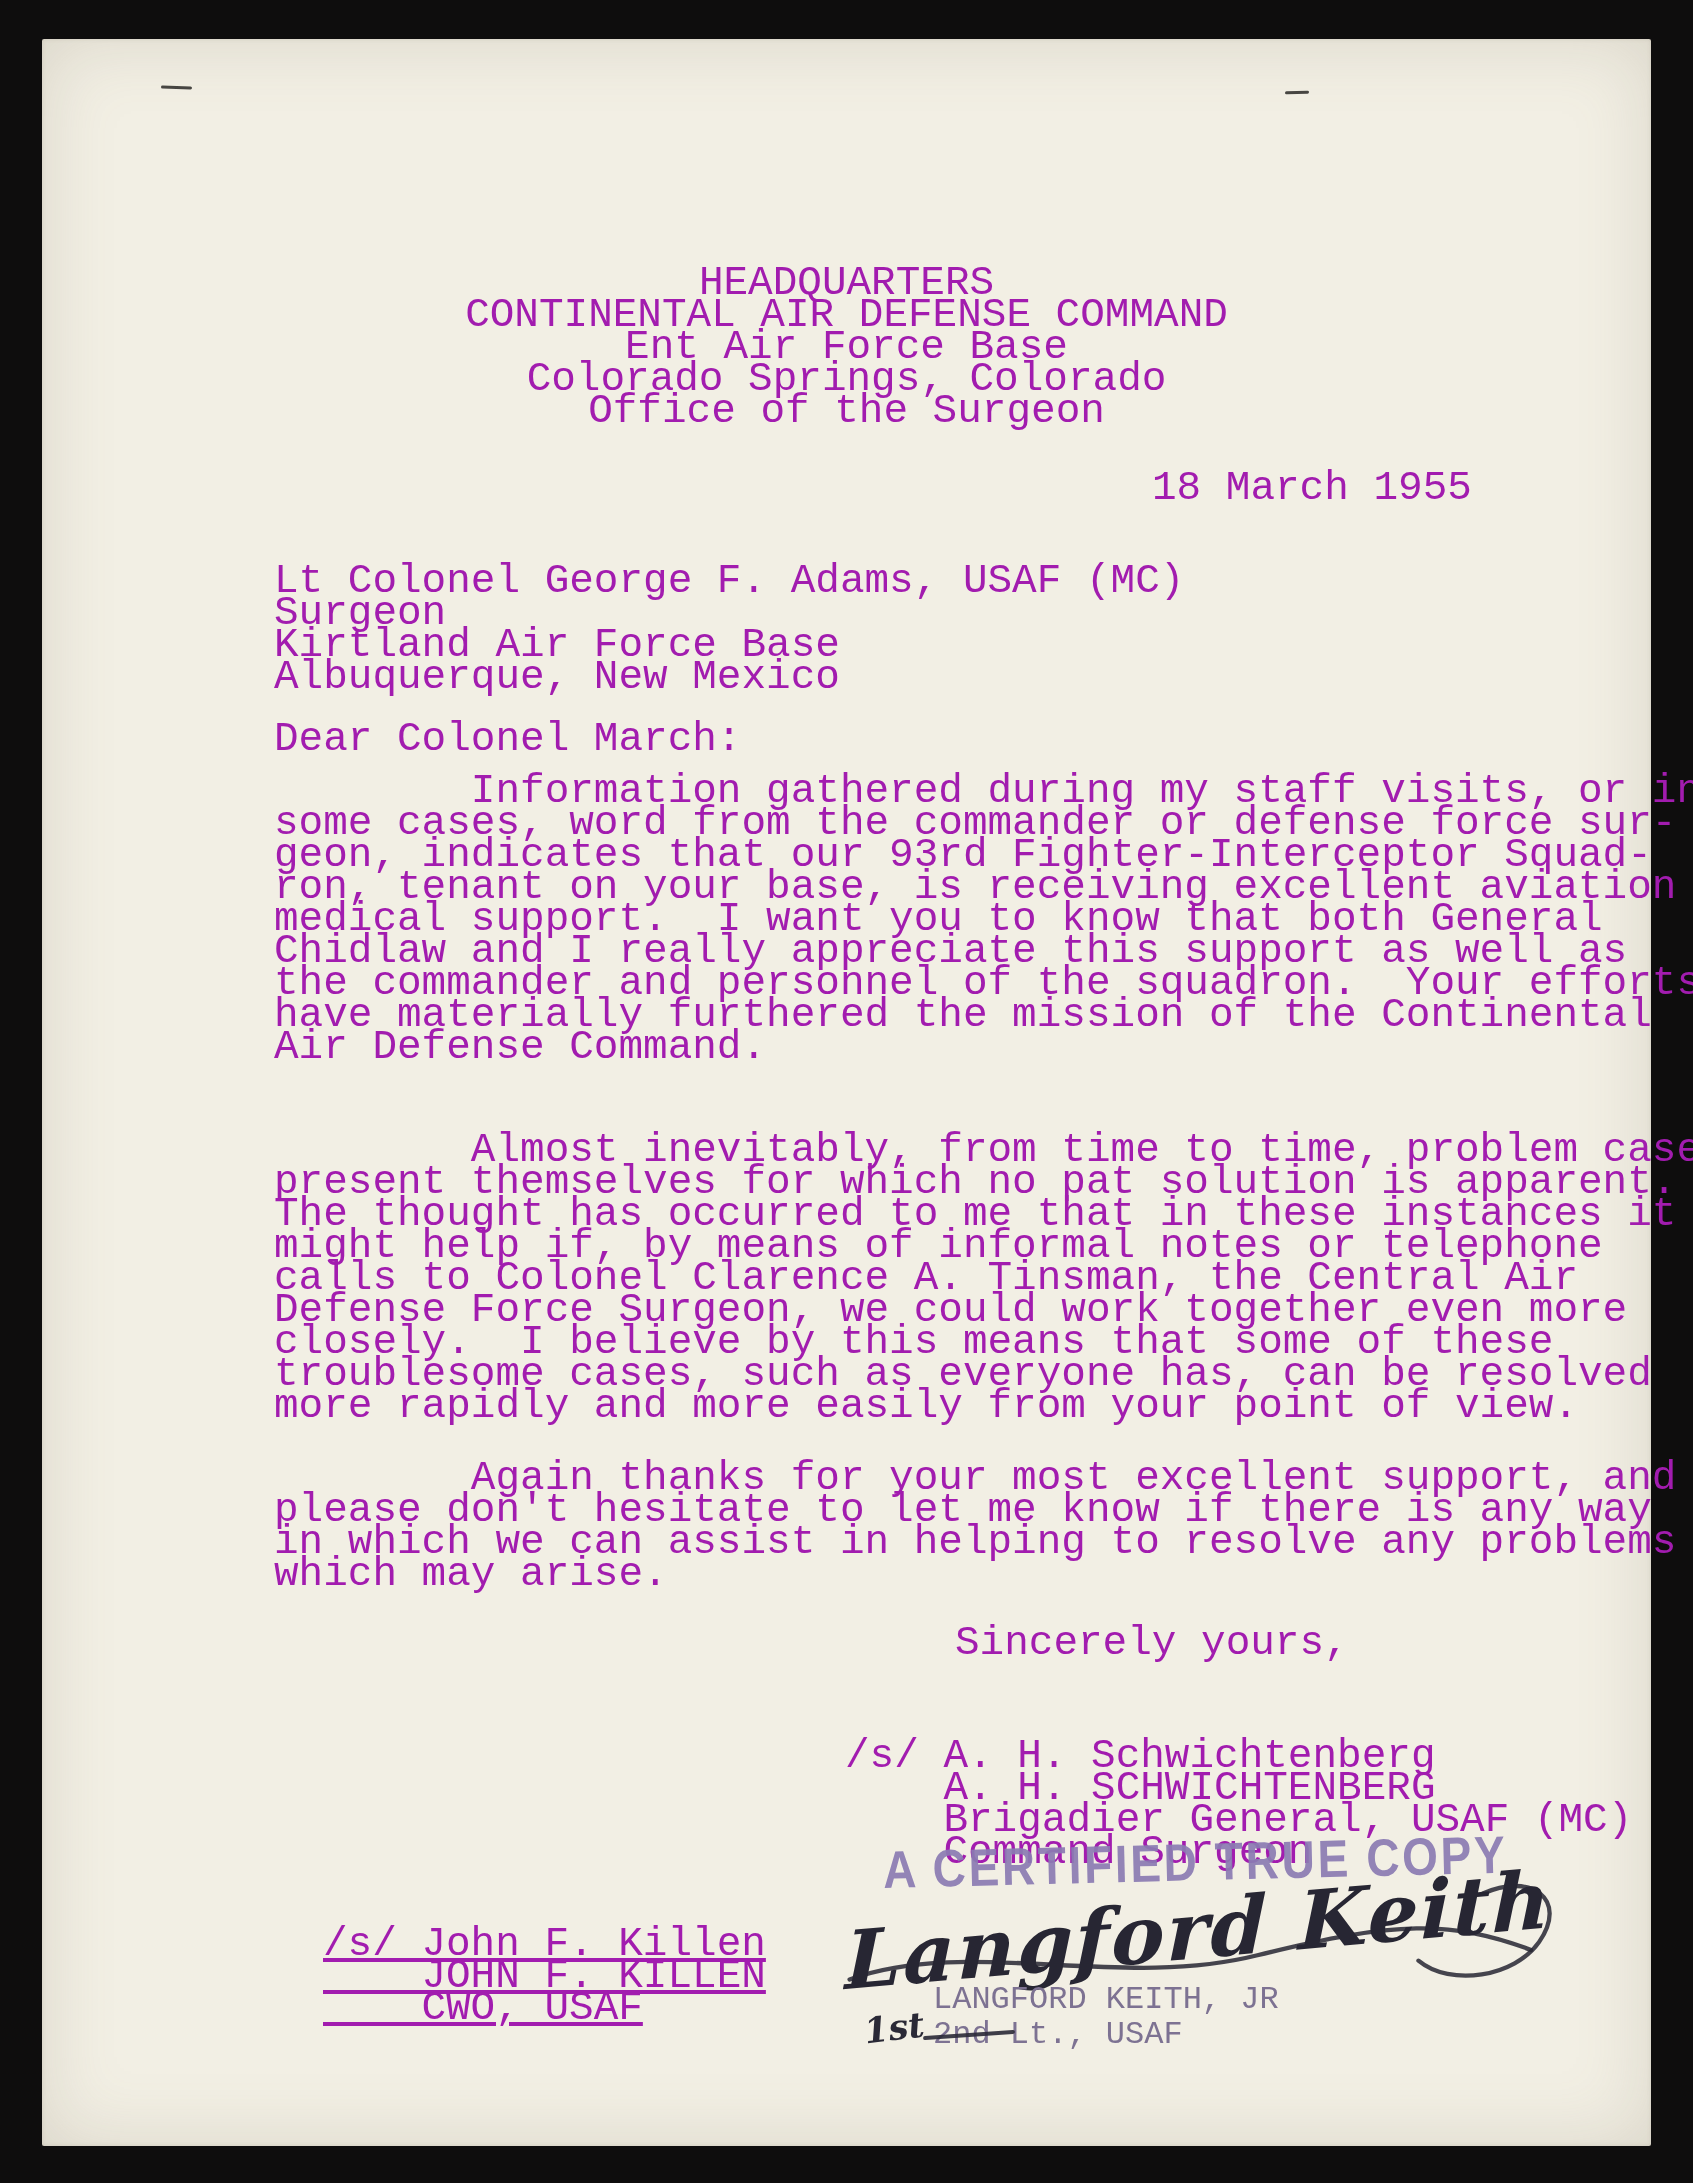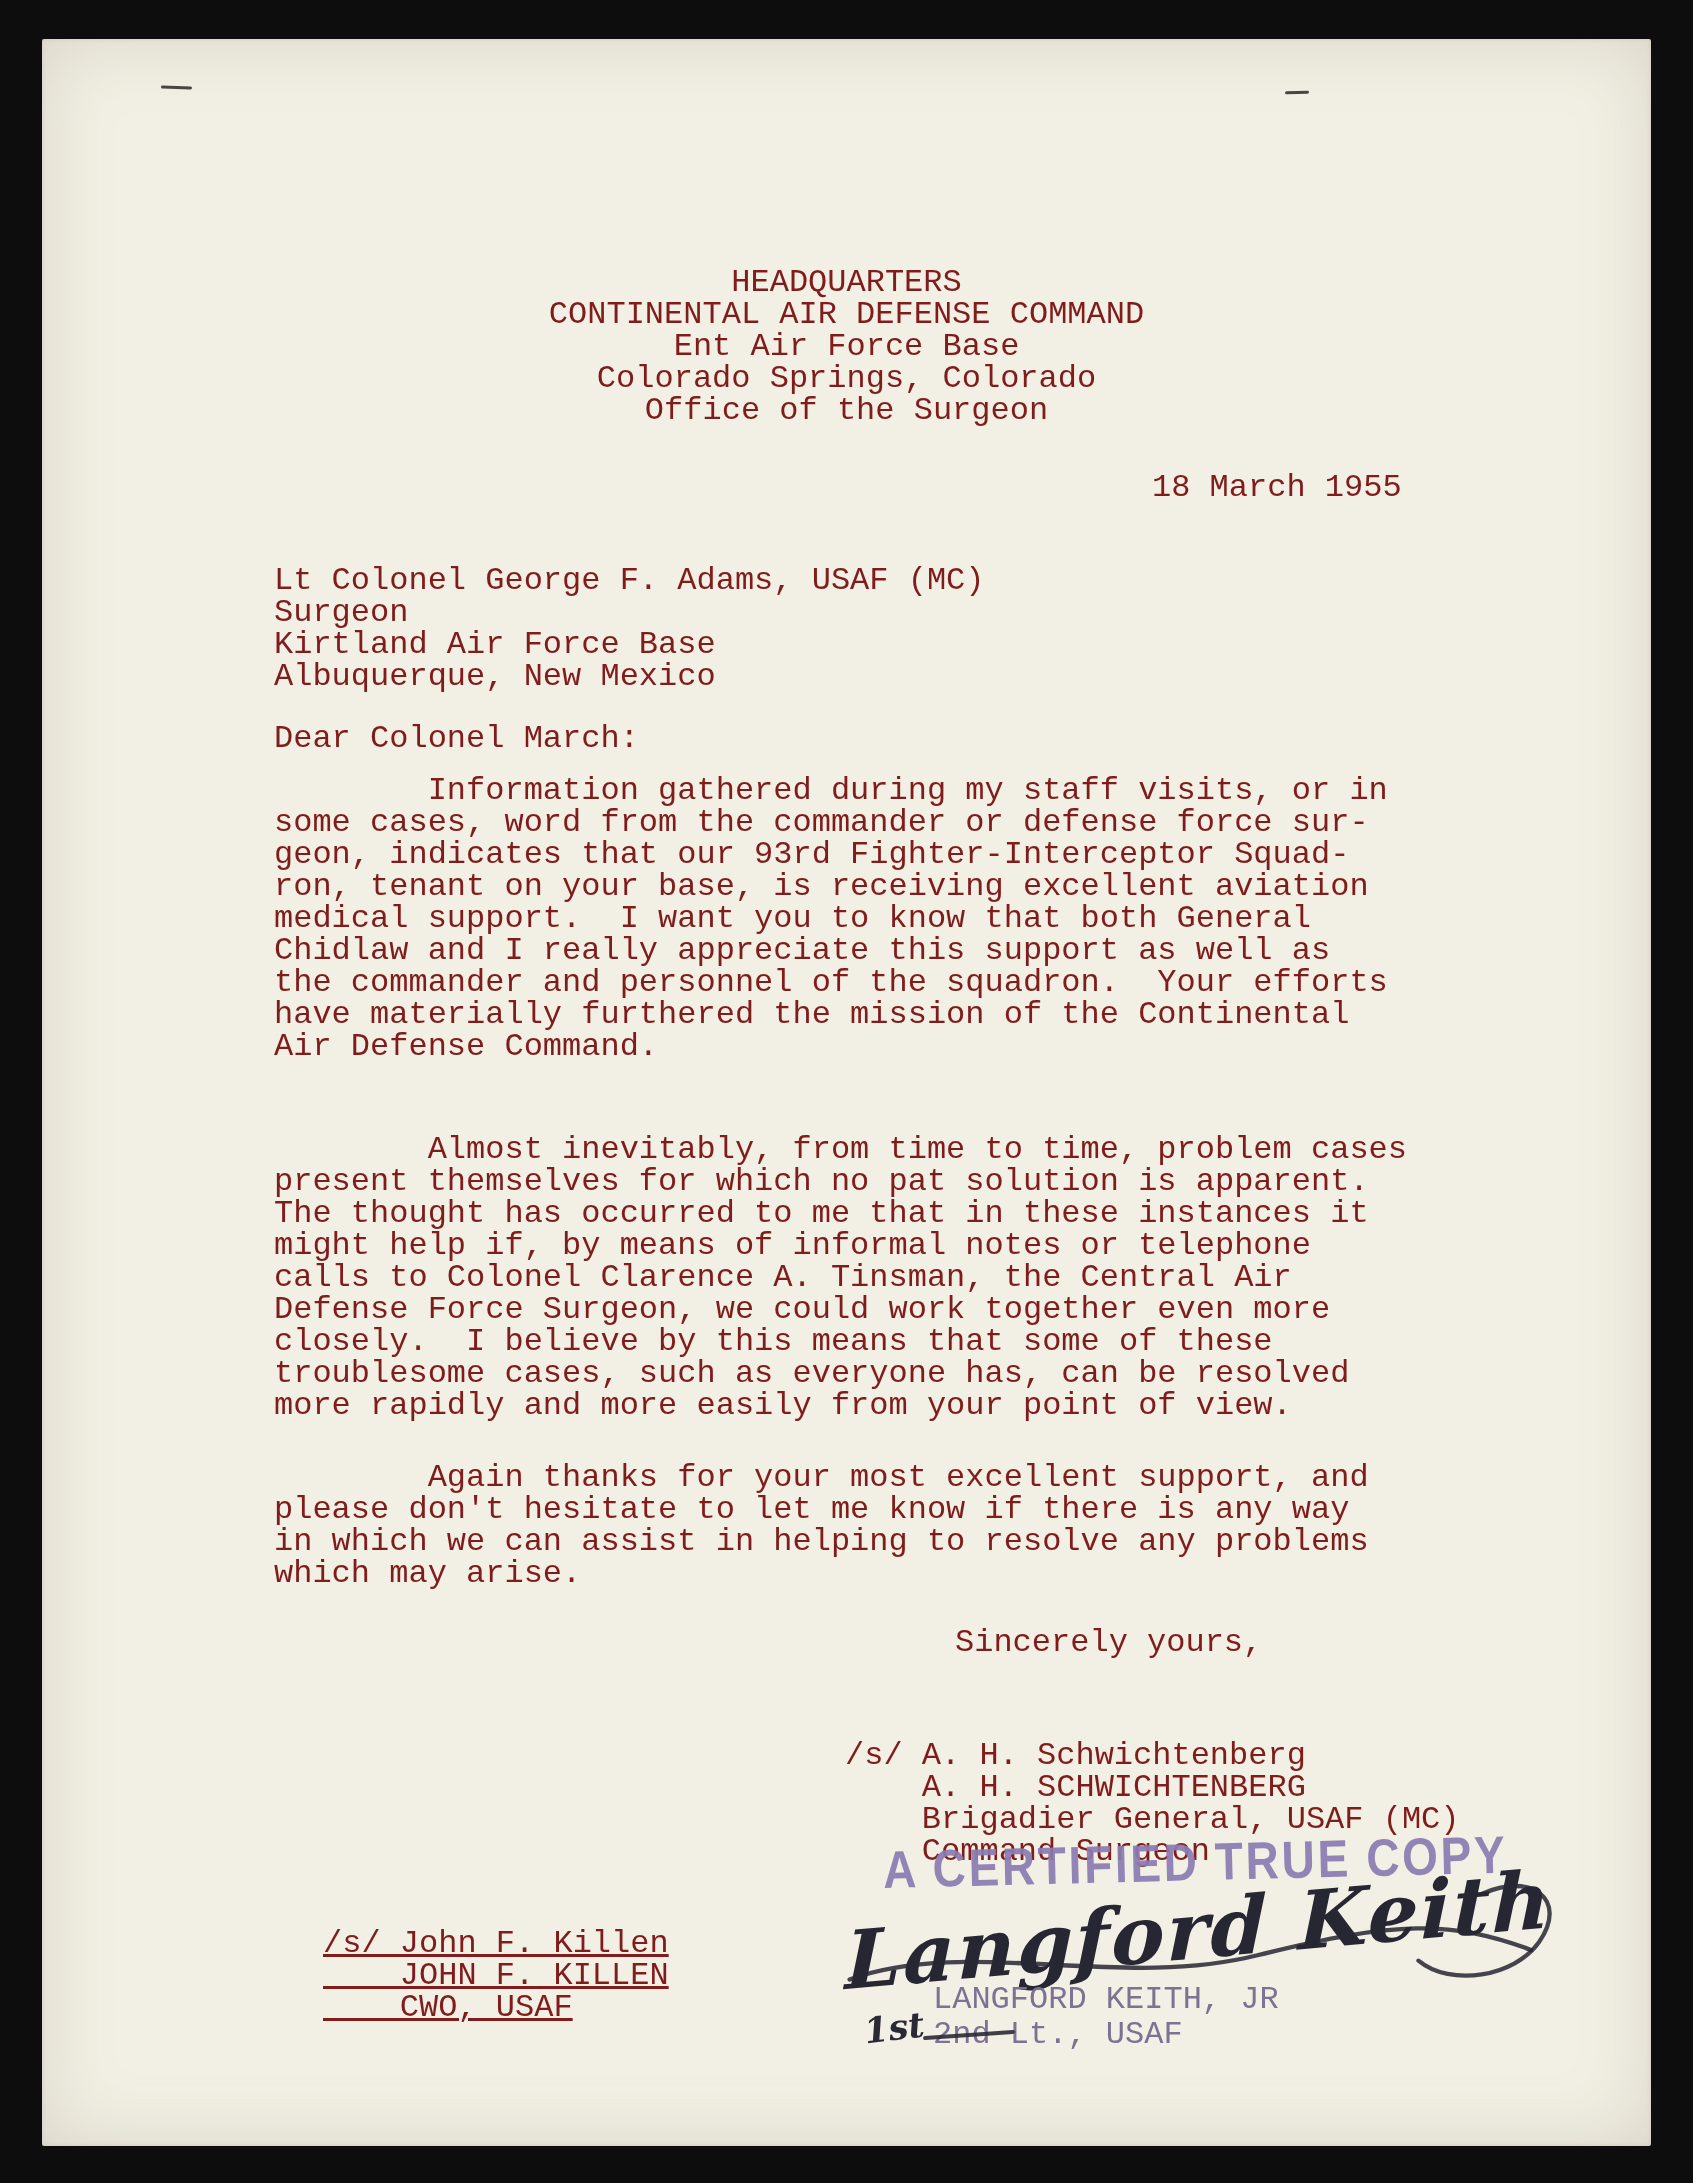--- a/index.html
+++ b/index.html
@@ -11,22 +11,22 @@
     font-family:"Liberation Mono","DejaVu Sans Mono",monospace;
   }
   .paper{
     position:absolute;left:42px;top:39px;width:1609px;height:2107px;
     background:#f2efe4;
     border-radius:2.1px;
     box-shadow: inset 0 0 75px rgba(118,108,88,.20), inset 0 0 4.3px rgba(100,90,70,.15);
   }
   .pre{white-space:pre;}
   .typed{
-    color:#7f1d1d;
-    font-size:32px;
+    color:#a21caf;
+    font-size:41px;
     line-height:32px;
     position:absolute;
   }
   .letterhead{left:0;right:0;top:228px;text-align:center;}
   .date-line{left:1110px;top:433px;}
   .recipient{left:232px;top:526px;}
   .salutation{left:232px;top:684px;}
   .para1{left:232px;top:736px;}
   .para2{left:232px;top:1095px;}
   .para3{left:232px;top:1423px;}

